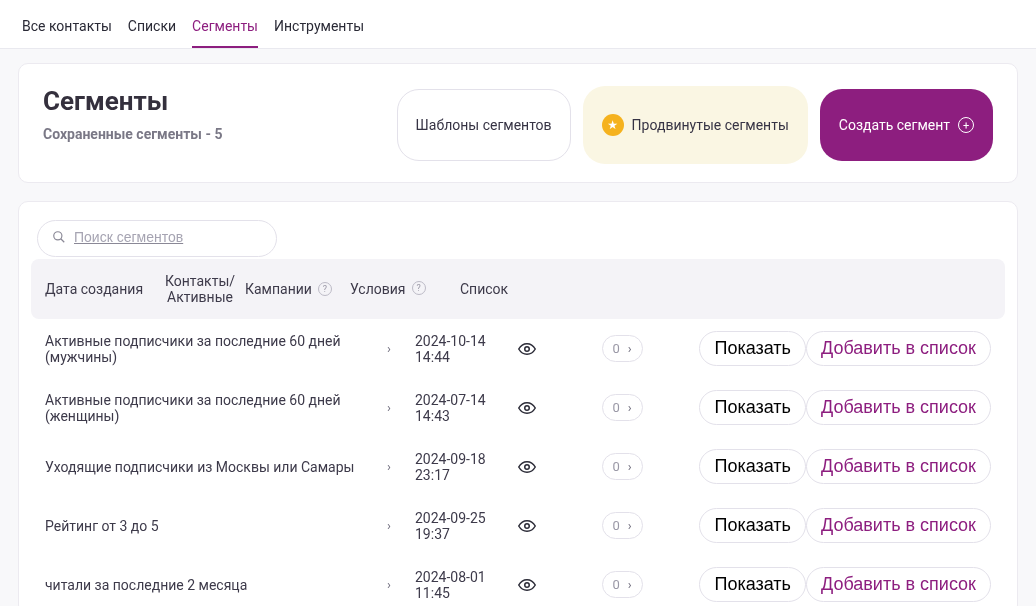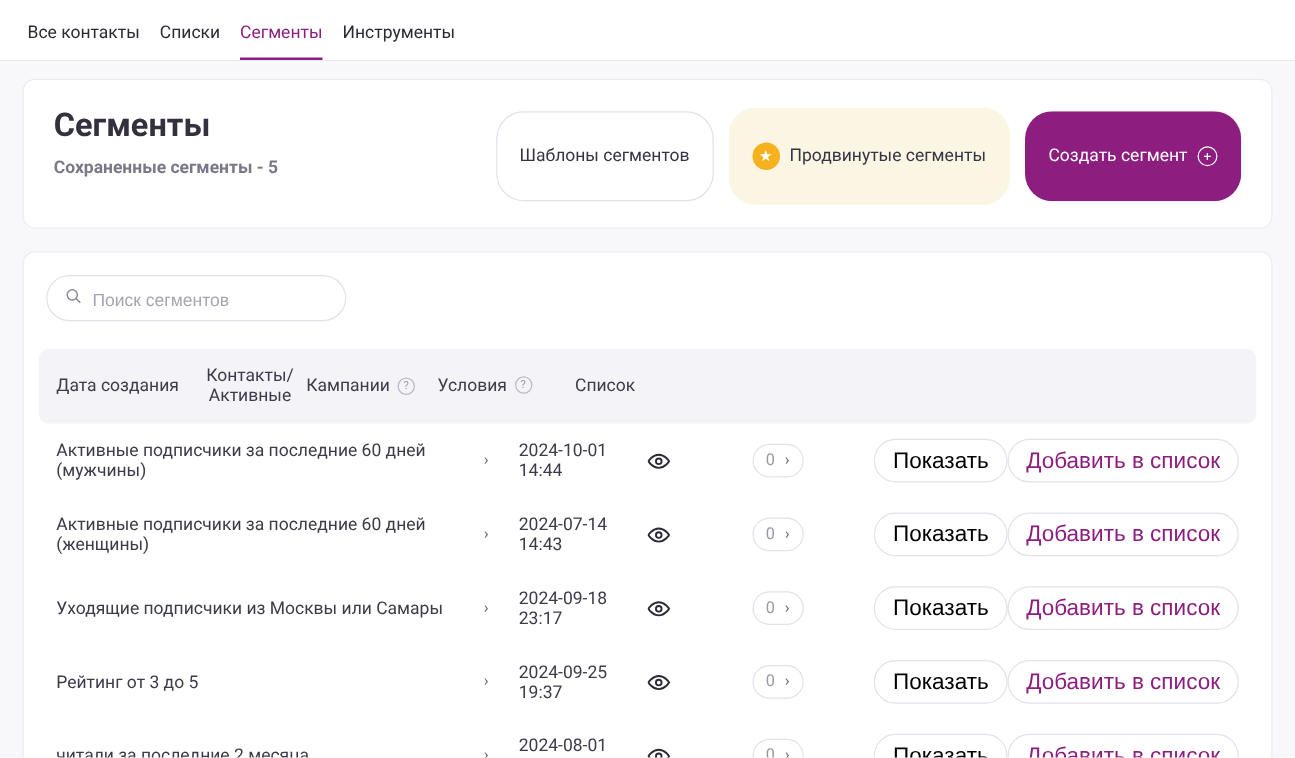--- a/index.html
+++ b/index.html
@@ -101,28 +101,29 @@
     line-height: 1;
   }
   .content {
     margin: 18px 18px 0 18px;
     background: #fff;
     border: 1px solid #eceaf0;
     border-radius: 10px;
     padding: 18px 0 0 0;
   }
   .search-wrap {
-    margin: 0 18px 22px 18px;
-    display: flex;
-    align-items: flex-end;
+    margin: 0 18px 2px 18px;
+    display: flex;
+    align-items: flex-start;
     border: 1px solid #e3e1ea;
     border-radius: 22px;
     padding: 8px 14px;
     width: 240px;
     color: #8a8896;
+    text-decoration: underline;
   }
   .search-wrap input {
     border: none;
     outline: none;
     font-size: 14px;
     flex: 1;
     margin-left: 8px;
     color: #3a3848;
   }
   .search-wrap input::placeholder { color: #a6a4b2; }
@@ -249,21 +250,21 @@
     </div>
     <div class="col-list">Список</div>
   </div>
 
   <div id="rows">
       <div class="row">
     <div class="col-name">
       <span>Активные подписчики за последние 60 дней (мужчины)</span>
       <span class="chevron">›</span>
     </div>
-    <div class="col-date">2024-10-01 14:44</div>
+    <div class="col-date">2024-10-14 14:44</div>
     <div class="col-contacts">
       <span class="eye-icon">
         <svg width="18" height="18" viewBox="0 0 24 24" fill="none" stroke="#2a2a36" stroke-width="2">
               <path d="M1 12s4-7 11-7 11 7 11 7-4 7-11 7S1 12 1 12z"></path>
               <circle cx="12" cy="12" r="3"></circle>
             </svg>
       </span>
     </div>
     <div class="col-campaigns">
       <span class="pill">

